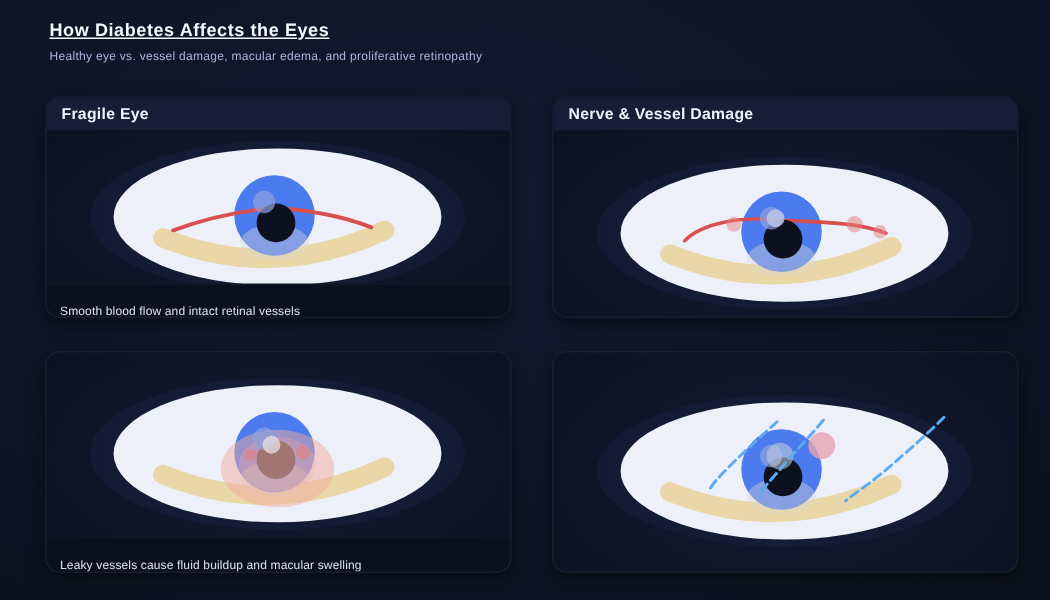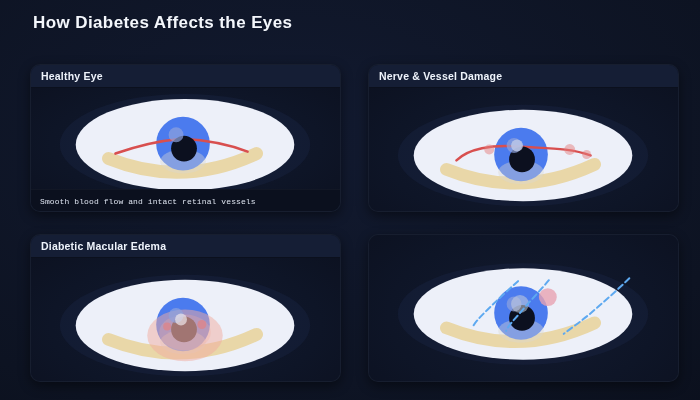--- a/index.html
+++ b/index.html
@@ -10,21 +10,21 @@
   *{ box-sizing:border-box; margin:0; padding:0; }
   html,body{ width:700px; height:400px; overflow:hidden; }
   body{
     font-family:"Liberation Sans", sans-serif;
     background:
       radial-gradient(120% 130% at 42% 35%, #121a30 0%, var(--background) 55%, #070a14 100%);
     position:relative; color:var(--title-text);
   }
   .page-heading{ position:absolute; left:33px; top:13px; }
   .page-title{
-    font-size:17px; font-weight:bold; letter-spacing:.4px; color:var(--title-text);
+    font-size:12px; font-weight:bold; letter-spacing:.4px; color:var(--title-text);text-decoration:underline;
   }
   .page-subtitle{
     margin-top:6px; font-size:8px; letter-spacing:.2px; color:var(--subtitle-text);
   }
   .panel-grid{
     position:absolute; left:30px; top:64px;
     display:grid; grid-template-columns:311px 311px; grid-auto-rows:148px;
     column-gap:27px; row-gap:22px;
   }
   .panel{
@@ -41,37 +41,37 @@
   .panel-title{
     font-size:10.5px; font-weight:bold; letter-spacing:.2px; color:var(--header-text);
   }
   .panel-illustration{
     flex:1 1 auto; position:relative;
     background:radial-gradient(70% 90% at 50% 55%, #131b30 0%, #0e1527 62%, #0c1120 100%);
   }
   .panel-illustration svg{ display:block; width:100%; height:100%; }
   .panel-caption{
     height:23px; flex:0 0 23px; background:var(--caption-bg);
-    display:flex; align-items:center; padding:0 9px;
+    display:flex; align-items:flex-end; padding:0 9px;
     border-top:1px solid rgba(255,255,255,.03);
-    font-family:Liberation Mono, monospace;
   }
   .panel-caption span{ font-size:8px; color:var(--caption-text); letter-spacing:.1px; }
 </style>
 </head>
 <body>
 
 <header class="page-heading">
   <h1 class="page-title">How Diabetes Affects the Eyes</h1>
+  <div class="page-subtitle">Healthy eye vs. vessel damage, macular edema, and proliferative retinopathy</div>
 </header>
 
 <main class="panel-grid">
     <section class="panel">
     <header class="panel-header">
-      <h2 class="panel-title">Healthy Eye</h2>
+      <h2 class="panel-title">Fragile Eye</h2>
     </header>
     <div class="panel-illustration">
       <svg viewBox="0 0 311 102" preserveAspectRatio="xMidYMid meet">
         <ellipse cx="155" cy="57" rx="126" ry="51" opacity="0.22" fill="#24335c"></ellipse>
         <ellipse cx="155" cy="57" rx="110" ry="46" fill="#edf0f9"></ellipse>
         <path d="M 78 71 Q 152 101 227 66" fill="none" stroke-width="13" stroke-linecap="round" stroke="#e9d7a8"></path>
         <circle cx="153" cy="56" r="27" fill="#4b7bee"></circle>
         <ellipse cx="153" cy="74" rx="23" ry="12" fill="#d9d6cf" opacity="0.4"></ellipse>
         <g>
           <path d="M 85 66 Q 118 54 152 51 Q 190 53 218 64" fill="none" stroke-width="2.6" stroke-linecap="round" stroke="#d84f4f"></path>
@@ -110,23 +110,20 @@
           <circle cx="149" cy="47" r="6" fill="#bcc7e6" opacity="0.85"></circle>
           <circle cx="121" cy="51" r="5" opacity="0.5" fill="#e57f7f"></circle>
           <circle cx="202" cy="51" r="5.5" opacity="0.5" fill="#e57f7f"></circle>
           <circle cx="219" cy="56" r="4.5" opacity="0.5" fill="#e57f7f"></circle>
         </g>
 
       </svg>
     </div>
   </section>
     <section class="panel">
-    <header class="panel-header">
-      <h2 class="panel-title">Diabetic Macular Edema</h2>
-    </header>
     <div class="panel-illustration">
       <svg viewBox="0 0 311 102" preserveAspectRatio="xMidYMid meet">
         <ellipse cx="155" cy="57" rx="126" ry="51" opacity="0.22" fill="#24335c"></ellipse>
         <ellipse cx="155" cy="57" rx="110" ry="46" fill="#edf0f9"></ellipse>
         <path d="M 78 71 Q 152 101 227 66" fill="none" stroke-width="13" stroke-linecap="round" stroke="#e9d7a8"></path>
         <circle cx="153" cy="56" r="27" fill="#4b7bee"></circle>
         <ellipse cx="153" cy="74" rx="23" ry="12" fill="#d9d6cf" opacity="0.4"></ellipse>
 
         <circle cx="154" cy="61" r="13" fill="#0c101f"></circle>
         <g>
@@ -135,20 +132,23 @@
         </g>
         <circle cx="146" cy="47" r="7.5" fill="#8fa3dd" opacity="0.7"></circle>
         <g>
           <circle cx="151" cy="51" r="6" fill="#ece6ea" opacity="0.7"></circle>
           <circle cx="137" cy="58" r="4" opacity="0.65" fill="#e57f7f"></circle>
           <circle cx="172" cy="56" r="4.5" opacity="0.65" fill="#e57f7f"></circle>
         </g>
 
       </svg>
     </div>
+    <footer class="panel-caption">
+      <span>Leaky vessels cause fluid buildup and macular swelling</span>
+    </footer>
   </section>
     <section class="panel">
     <div class="panel-illustration">
       <svg viewBox="0 0 311 102" preserveAspectRatio="xMidYMid meet">
         <ellipse cx="155" cy="57" rx="126" ry="51" opacity="0.22" fill="#24335c"></ellipse>
         <ellipse cx="155" cy="57" rx="110" ry="46" fill="#edf0f9"></ellipse>
         <path d="M 78 71 Q 152 101 227 66" fill="none" stroke-width="13" stroke-linecap="round" stroke="#e9d7a8"></path>
         <circle cx="153" cy="56" r="27" fill="#4b7bee"></circle>
         <ellipse cx="153" cy="74" rx="23" ry="12" fill="#d9d6cf" opacity="0.4"></ellipse>
 

